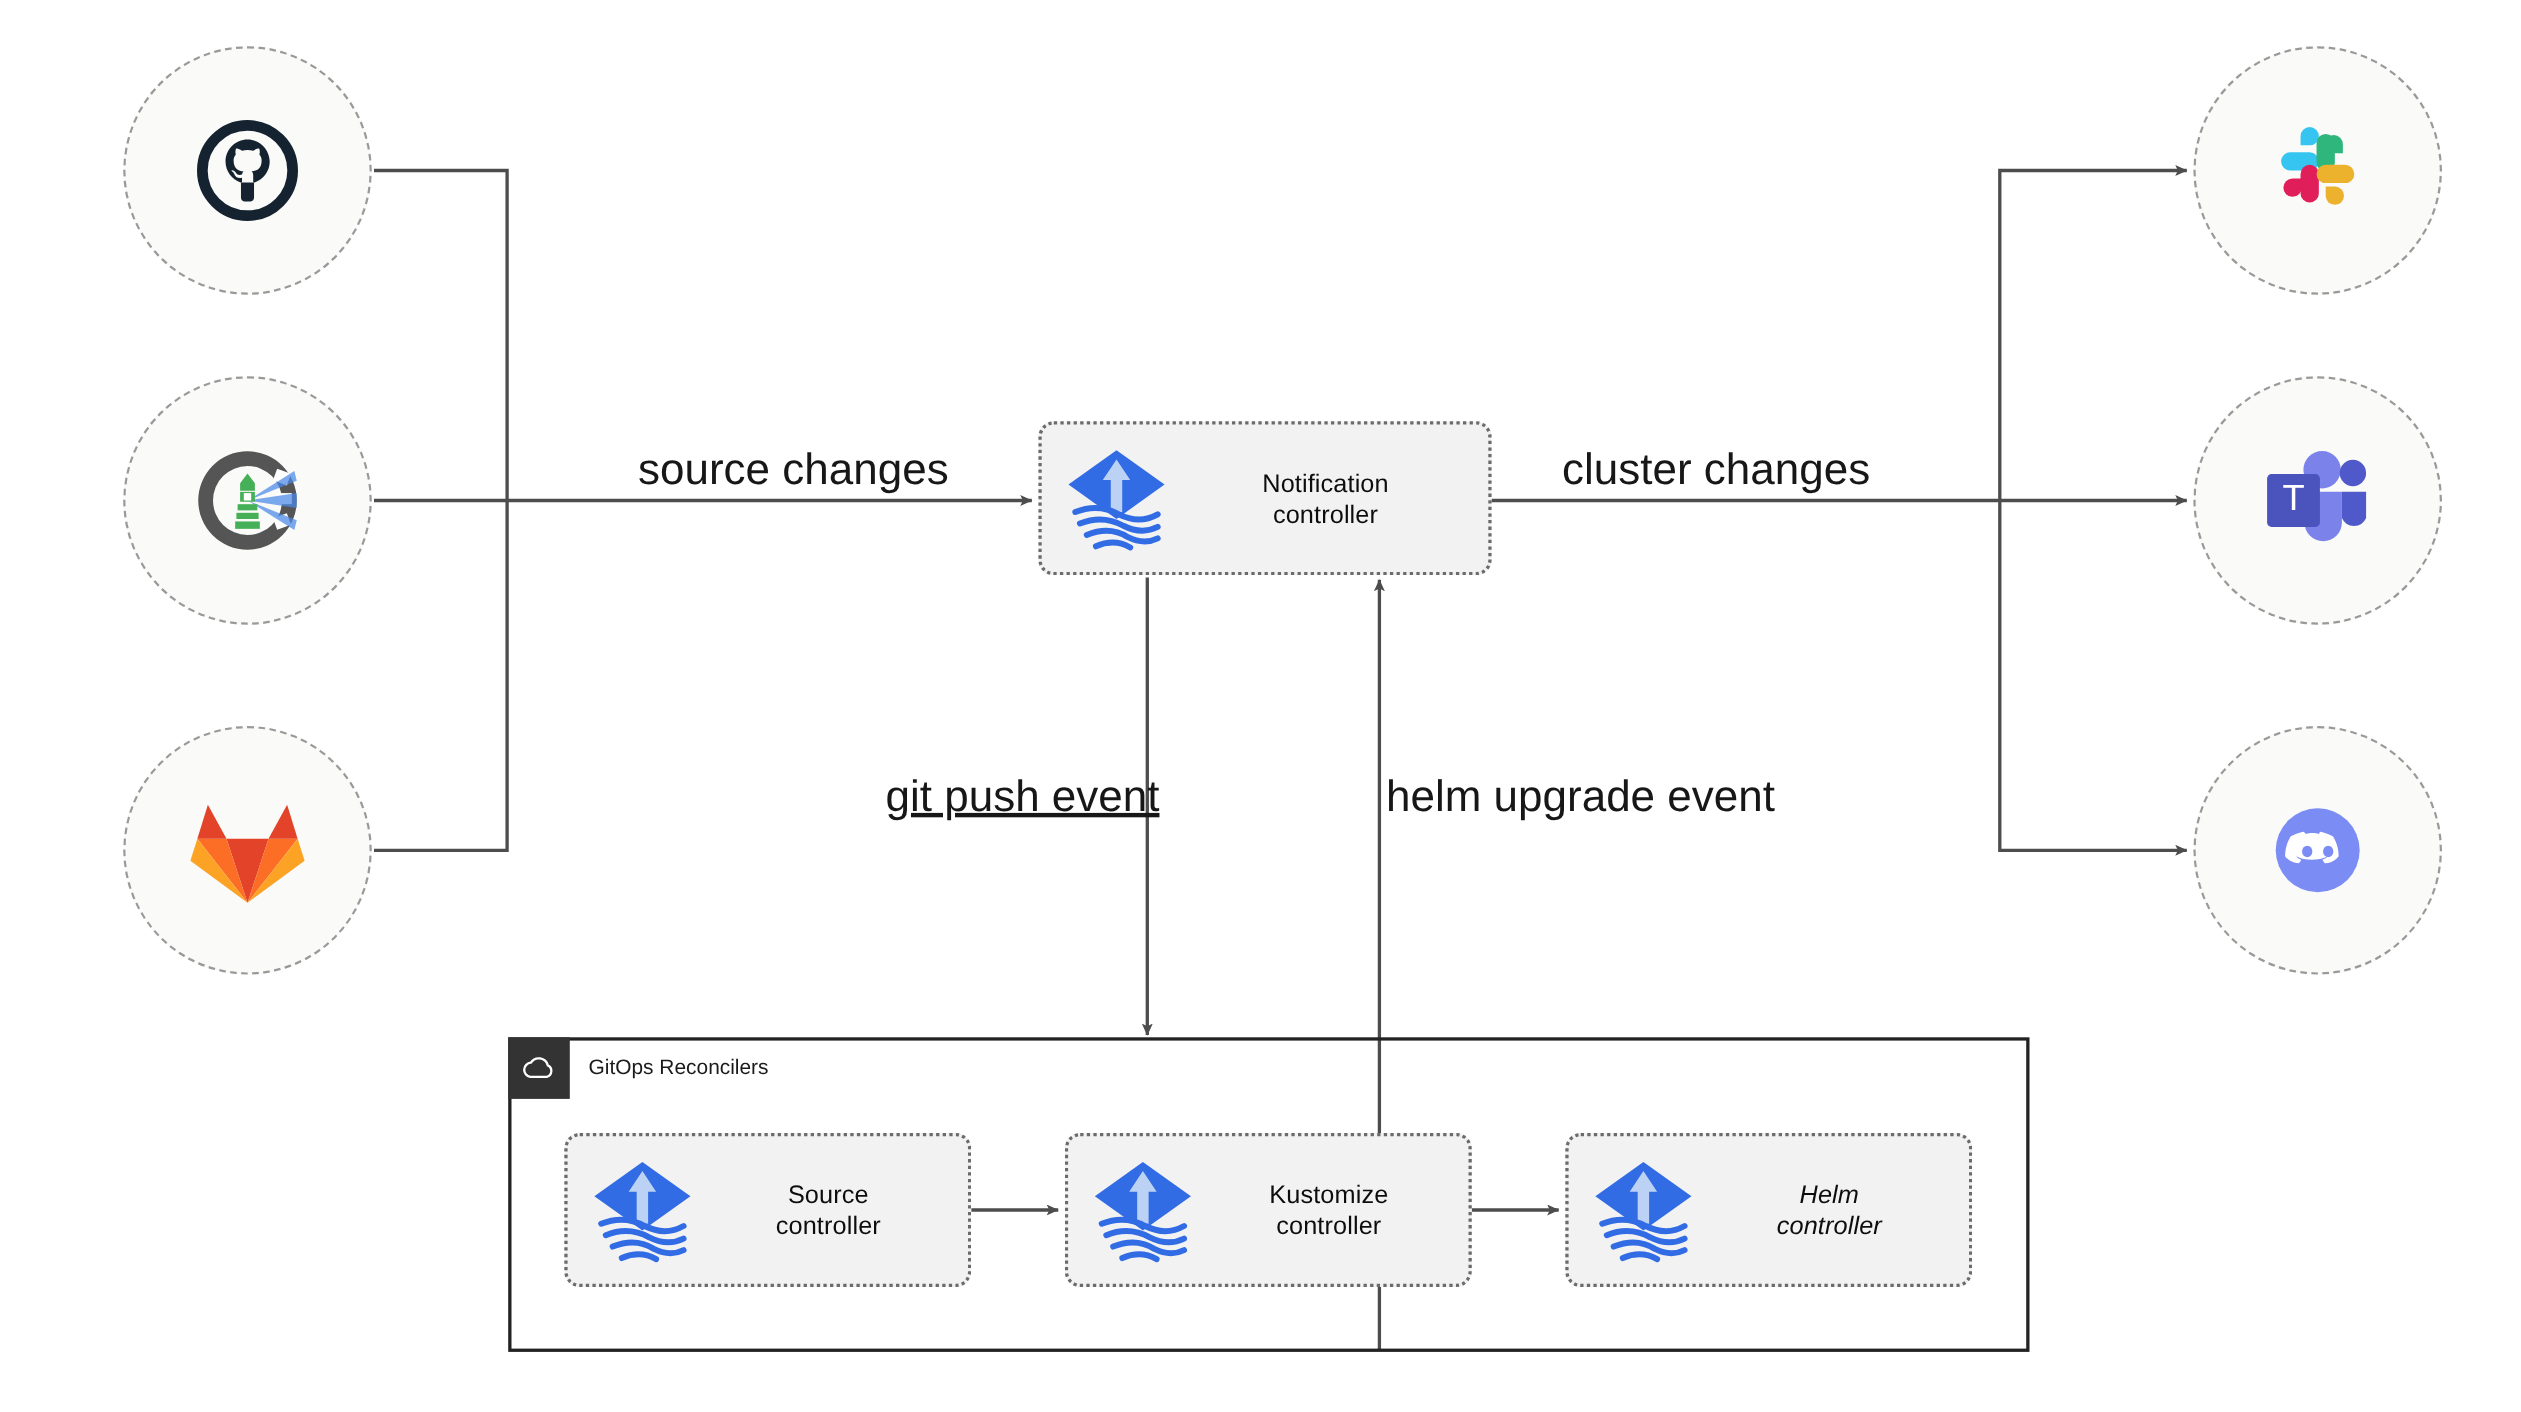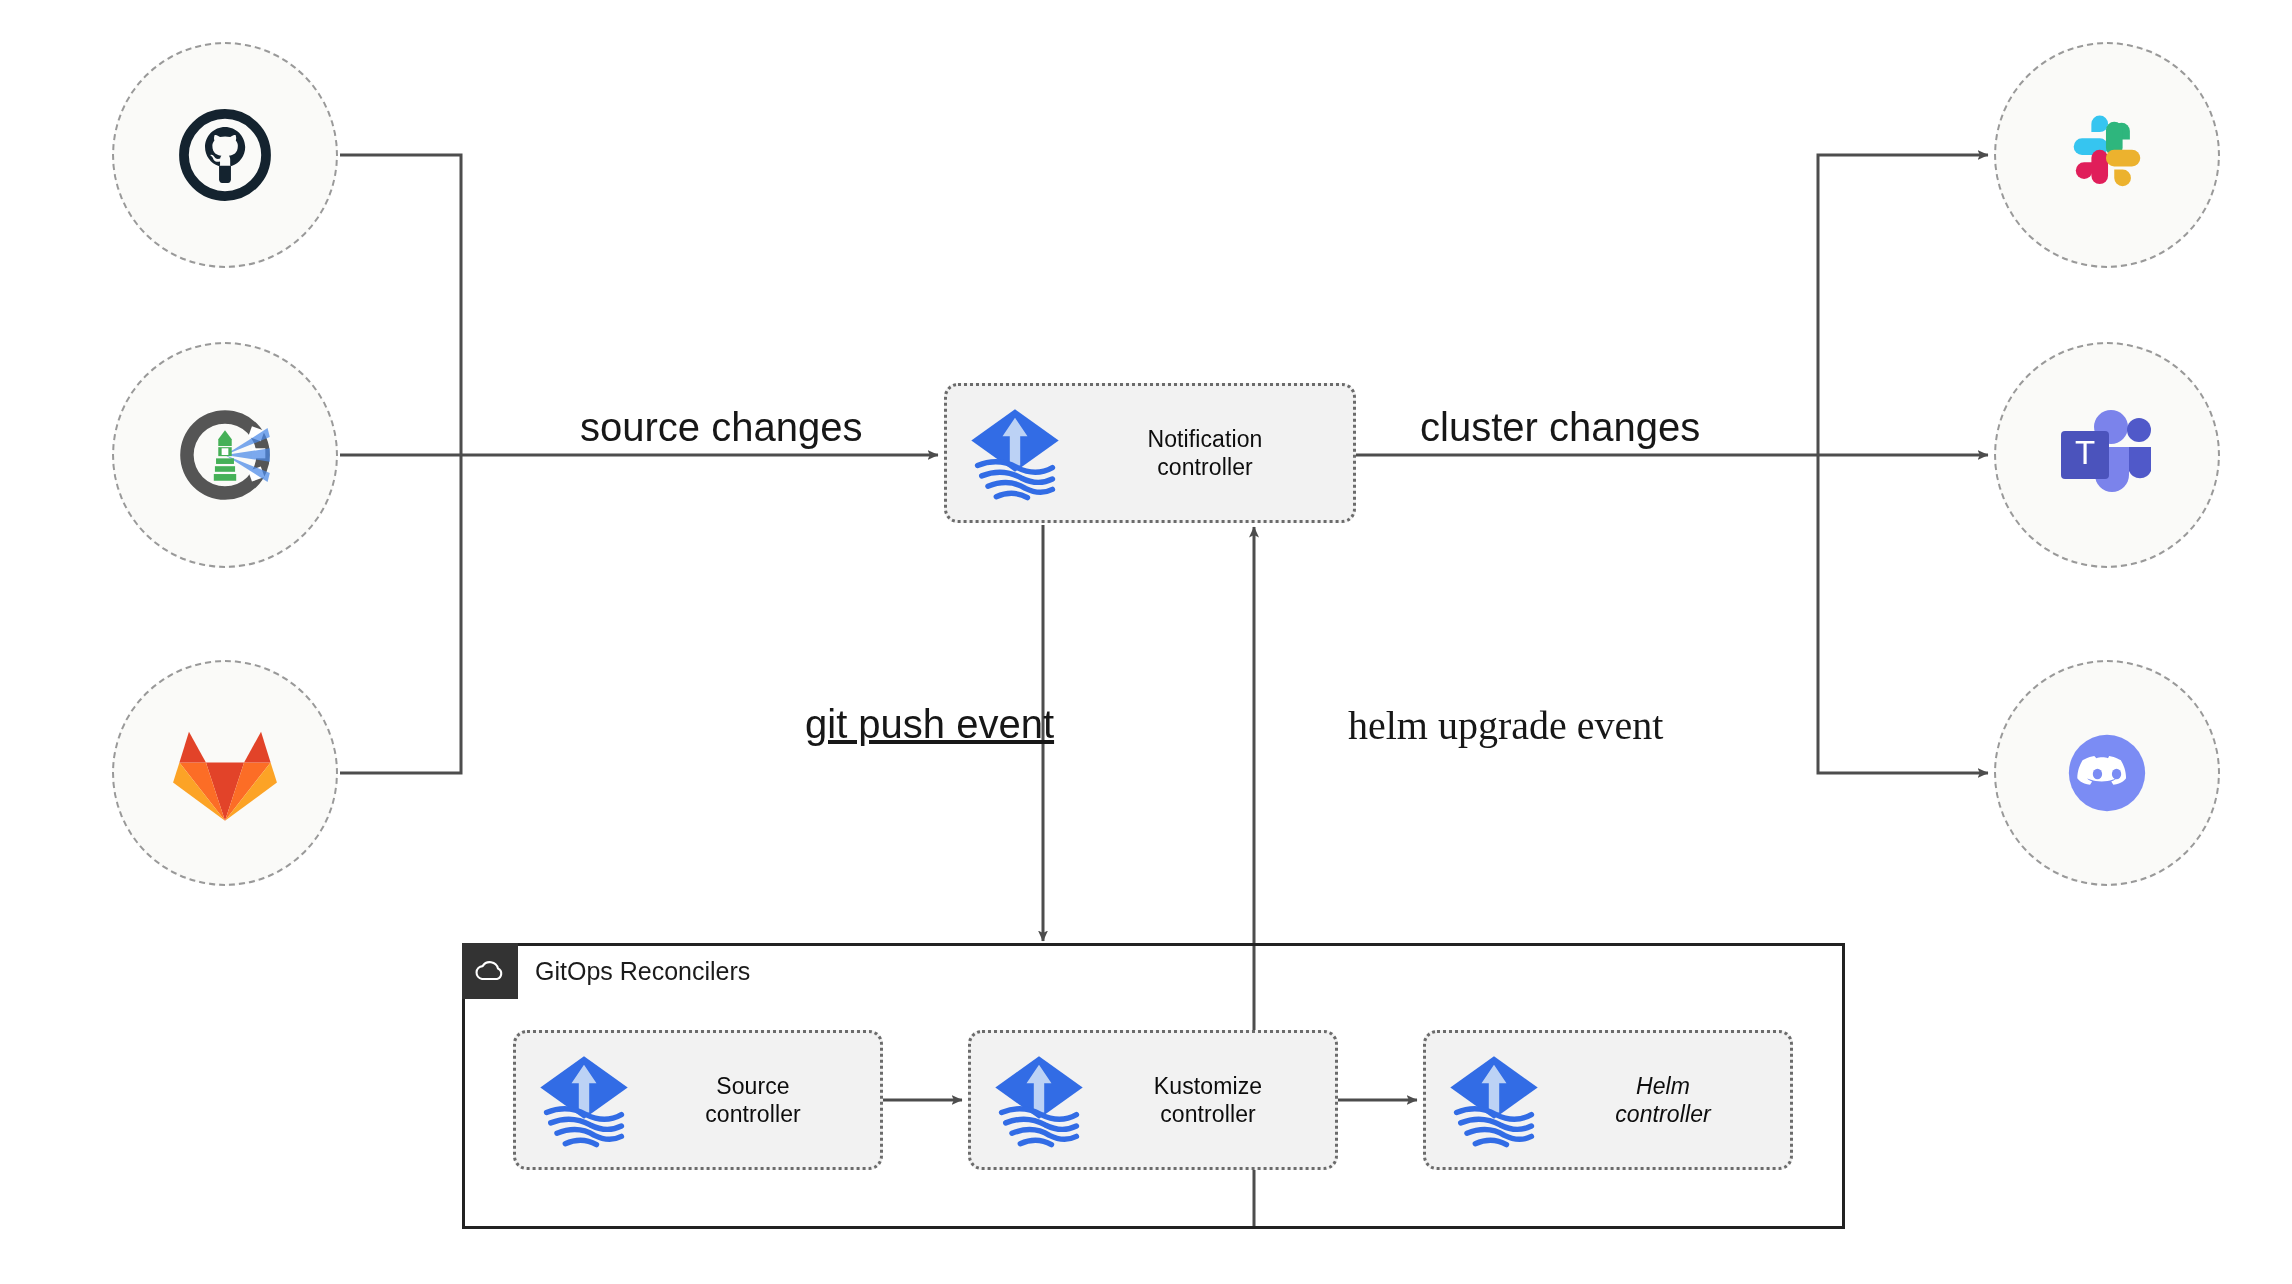--- a/index.html
+++ b/index.html
@@ -55,21 +55,21 @@
     position:absolute;
     display:flex;align-items:center;
     z-index:3;
   }
   .container-badge{
     width:56px;height:56px;
     background:#333333;
     display:flex;align-items:center;justify-content:center;
   }
   .container-title{
-    font-size:25px;
+    font-size:19px;
     color:#1b1b1b;
     margin-left:17px;
     white-space:nowrap;
   }
 
   
   .edge-label{
     position:absolute;
     font-size:40px;
     color:#171717;
@@ -268,15 +268,15 @@
     </svg>
     <div class="ctrl-label">
       <div>Helm</div>
       <div>controller</div>
     </div>
   </div>
 
   <div class="edge-label" style="left:580px;top:405px;">source changes</div>
   <div class="edge-label" style="left:1420px;top:405px;">cluster changes</div>
   <div class="edge-label" style="left:805px;top:702px;text-decoration:underline;">git push event</div>
-  <div class="edge-label" style="left:1348px;top:702px;font-family:Liberation Serif, serif;">helm upgrade event</div>
+  <div class="edge-label" style="left:1260px;top:702px;">helm upgrade event</div>
 
 </div>
 
 </body></html>

